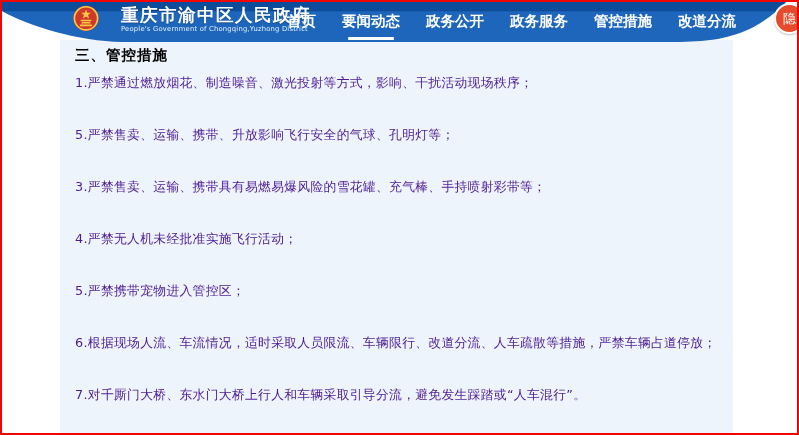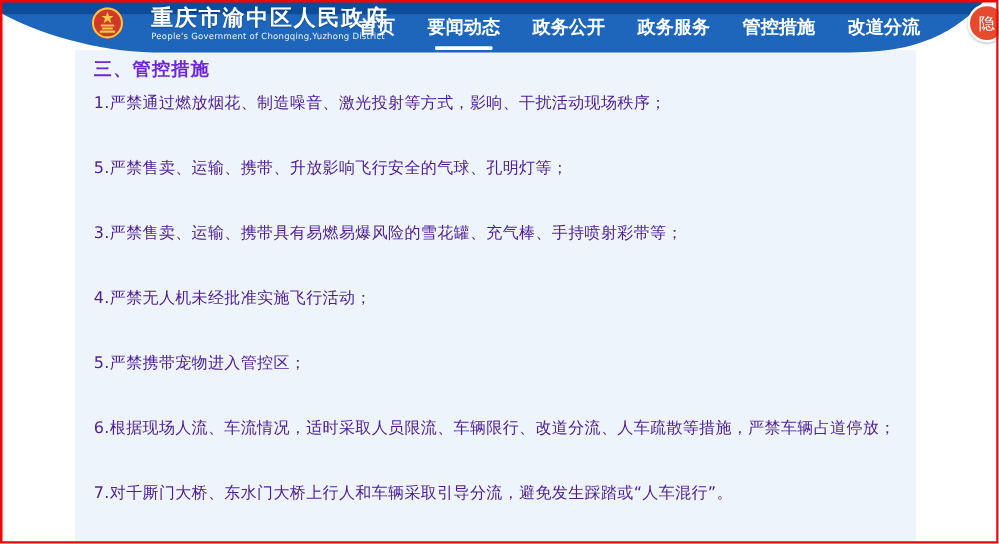--- a/index.html
+++ b/index.html
@@ -39,21 +39,21 @@
     background:#e64a2c;border:2px solid #ffffff;color:#ffffff;font-size:13px;
     display:flex;align-items:center;justify-content:center;z-index:20;cursor:pointer;
     box-shadow:0 1px 2px rgba(0,0,0,0.25);
   }
   
   .content-panel{
     position:absolute;left:60px;top:40px;width:673px;height:393px;background:#eef4fb;z-index:1;
   }
   .article{position:absolute;left:15px;top:6px;width:655px;}
   .section-title{
-    margin:0 0 9px 0;font-size:14.5px;font-weight:bold;color:#6d28d9;letter-spacing:1px;
+    margin:0 0 9px 0;font-size:14.5px;font-weight:bold;color:#000000;letter-spacing:1px;
   }
   .measure{
     margin:0 0 34px 0;font-size:12.8px;color:#4c1d95;line-height:18px;
     letter-spacing:0.3px;white-space:nowrap;
   }
 </style>
 </head>
 <body>
 
 <div class="page">

